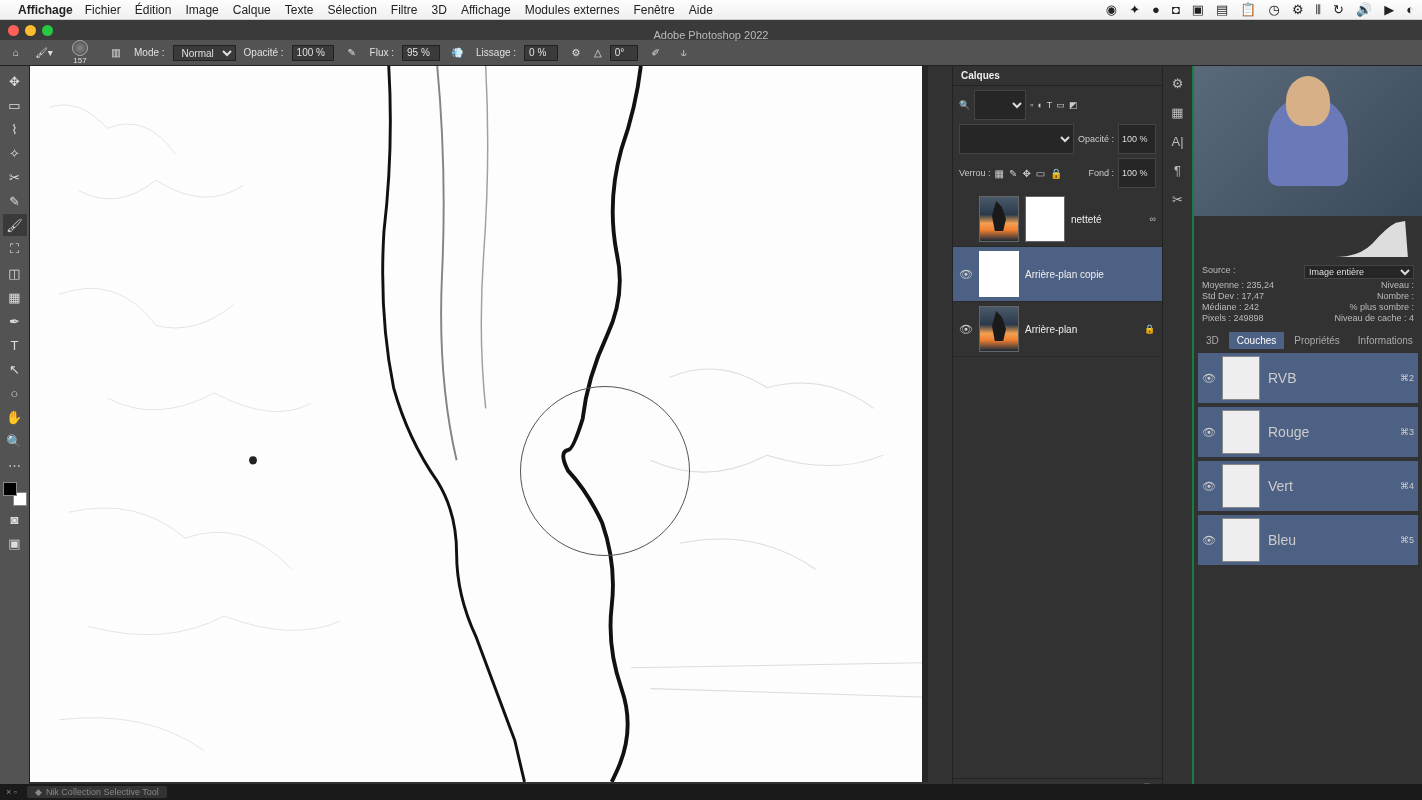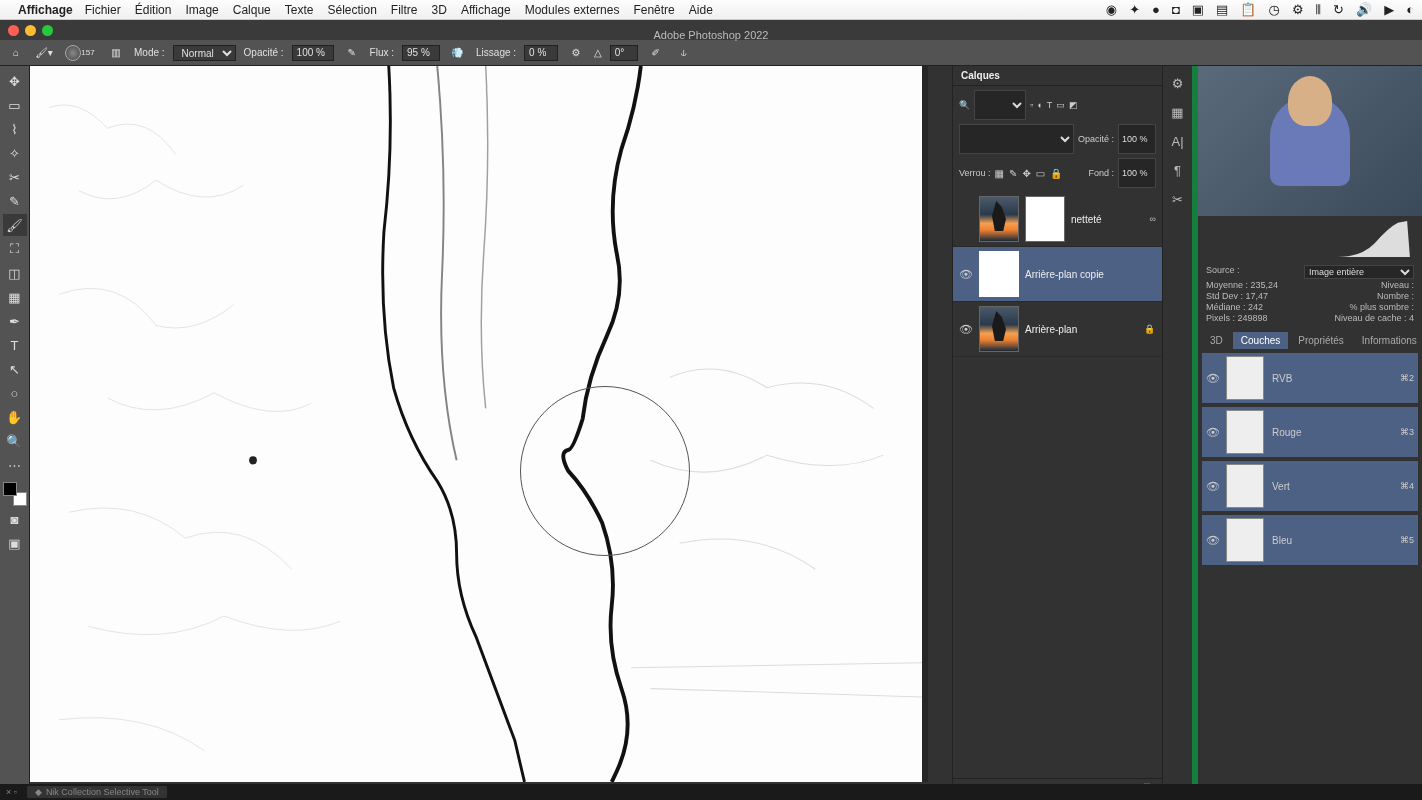--- a/index.html
+++ b/index.html
@@ -19,21 +19,21 @@
 .titlebar .dot { width:11px; height:11px; border-radius:50%; }
 .titlebar .red { background:#ff5f57; }
 .titlebar .yellow { background:#febc2e; }
 .titlebar .green { background:#28c840; }
 .titlebar .title { position:absolute; left:50%; transform:translateX(-50%);margin-top:9px; }
 
 
 .optionsbar { height:26px; background:#535353; display:flex; align-items:center; padding:0 6px; gap:8px; font-size:10px; color:#e0e0e0; border-bottom:1px solid #222; }
 .optionsbar select, .optionsbar input { background:#3a3a3a; color:#e0e0e0; border:1px solid #222; font-size:10px; padding:1px 4px; height:16px; }
 .optionsbar .iconbtn { width:20px; height:20px; display:flex; align-items:center; justify-content:center; }
-.optionsbar .brush-prev { width:36px; height:26px; display:flex; flex-direction:row; align-items:center; justify-content:center; font-size:8px; }
+.optionsbar .brush-prev { width:36px; height:26px; display:flex; flex-direction:column; align-items:center; justify-content:center; font-size:8px; }
 .optionsbar .brush-circle { width:16px; height:16px; border:1px solid #aaa; border-radius:50%; background:radial-gradient(#888,#444); }
 
 
 .doc-tabs { height:22px; background:#323232; display:flex; align-items:flex-end; padding-left:28px; font-size:10px; }
 .doc-tab { padding:4px 10px 3px; color:#ccc; background:#323232; border-top:1px solid #222; display:flex; align-items:center; gap:6px; }
 .doc-tab.active { background:#3a3a3a; }
 .doc-tab .close { font-size:11px; }
 
 
 .workspace { position:absolute; top:66px; left:0; right:0; bottom:0; display:flex; }
@@ -65,41 +65,41 @@
 .layer .thumb.white { background:#fff; }
 .layer .thumb.edge { background:#fff; }
 .layer .thumb.sunset { background:linear-gradient(to bottom,#4a5a6a 0%,#2a3a4a 40%,#f4a050 60%,#f08030 75%,#1a2a3a 100%); position:relative; }
 .layer .thumb.sunset::after { content:""; position:absolute; left:12px; top:4px; width:14px; height:30px; background:#1a1a1a; clip-path:polygon(20% 100%,0 50%,30% 0,70% 20%,100% 60%,80% 100%); }
 .layer .lname { font-size:10px; color:#eee; }
 .layer .link-icon { margin-left:auto; font-size:9px; color:#bbb; }
 .layers-footer { height:22px; border-top:1px solid #222; display:flex; justify-content:flex-end; align-items:center; gap:10px; padding:0 8px; font-size:11px; color:#aaa; }
 
 .docked-strip { width:30px; background:#323232; border-left:1px solid #222; display:flex; flex-direction:column; align-items:center; gap:14px; padding-top:10px; color:#bbb; font-size:13px; }
 
-.right-column { width:230px; background:#323232; border-left:6px solid #15803d; display:flex; flex-direction:column; }
+.right-column { width:230px; background:#323232; border-left:2px solid #15803d; display:flex; flex-direction:column; }
 .webcam { height:150px; background:linear-gradient(135deg,#5a6a7a,#3a4a5a); position:relative; }
 .webcam .person { position:absolute; left:50%; top:30px; transform:translateX(-50%); width:80px; height:90px; background:#6a7ab8; border-radius:40px 40px 10px 10px; }
 .webcam .head { position:absolute; left:50%; top:10px; transform:translateX(-50%); width:44px; height:50px; background:#d8b088; border-radius:50% 50% 40% 40%; }
 .histogram { height:45px; background:#323232; padding:4px; position:relative; }
 .histogram svg { width:100%; height:100%; }
 .histo-stats { padding:4px 8px; font-size:9px; color:#bbb; }
 .histo-stats .srow { display:flex; justify-content:space-between; margin-bottom:1px; }
 .histo-stats select { background:#262626; border:1px solid #444; color:#ddd; font-size:9px; width:110px; }
 .ch-panel { flex:1; display:flex; flex-direction:column; }
 .ch-tabs { display:flex; gap:2px; padding:4px 4px 0; font-size:10px; }
 .ch-tab { padding:3px 8px; color:#aaa; }
 .ch-tab.active { background:#4d6185; color:#fff; }
 .channels-list { flex:1; overflow:auto; padding:4px; }
 .channel { display:flex; align-items:center; padding:3px 4px; gap:8px; background:#4d6185; margin-bottom:4px; }
 .channel.ciel { background:transparent; }
 .channel .vis { width:12px; text-align:center; }
 .channel .cthumb { width:38px; height:44px; background:#eee; border:1px solid #888; }
 .channel .cthumb.black-sil { background:#fff; position:relative; }
 .channel .cthumb.black-sil::after { content:""; position:absolute; left:10px; top:6px; width:16px; height:32px; background:#000; clip-path:polygon(20% 100%,0 50%,30% 0,70% 20%,100% 60%,80% 100%); }
-.channel .cname { font-size:10px; flex:1; }
+.channel .cname { font-size:14px; flex:1; }
 .channel .ckey { font-size:9px; color:#ccc; }
 
 .bottom-bar { position:absolute; bottom:0; left:0; right:0; height:16px; background:#1a1a1a; display:flex; align-items:center; padding:0 6px; font-size:9px; color:#888; }
 .bottom-bar .nik { background:#333; padding:1px 8px; border-radius:2px; margin-left:10px; display:flex; align-items:center; gap:4px; }
 </style>
 </head>
 <body>
 
 <div class="mac-menubar">
   <span class="apple"></span>

